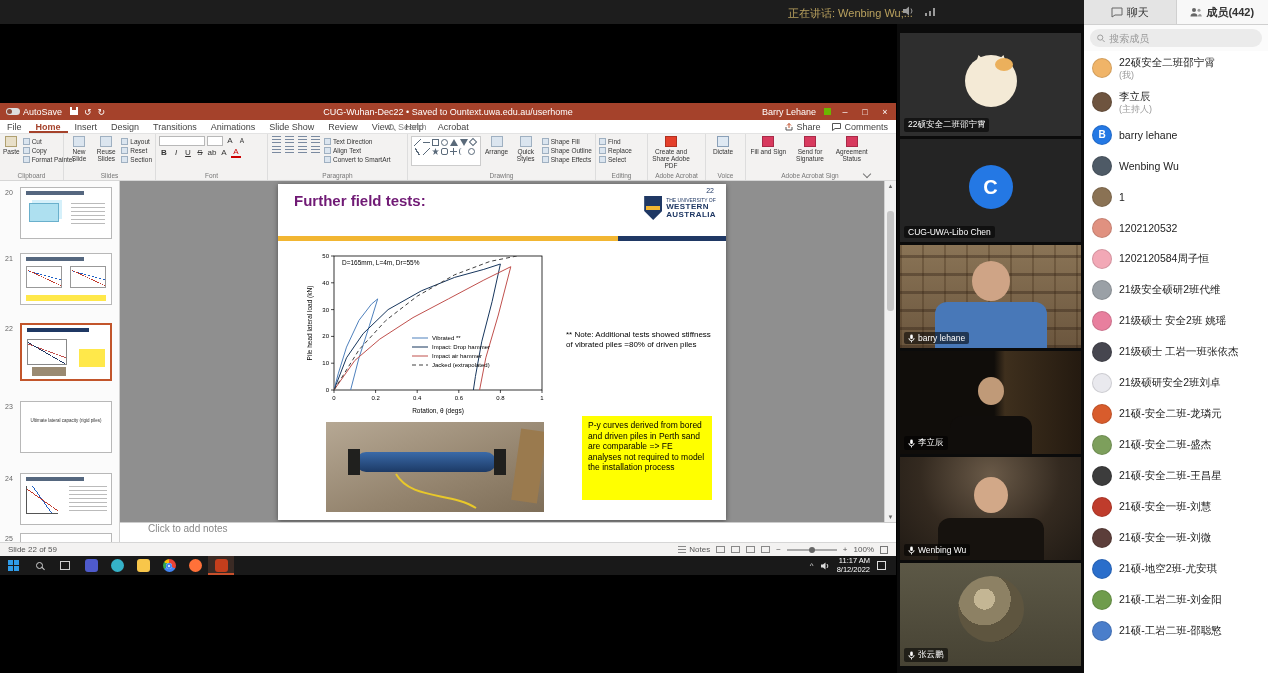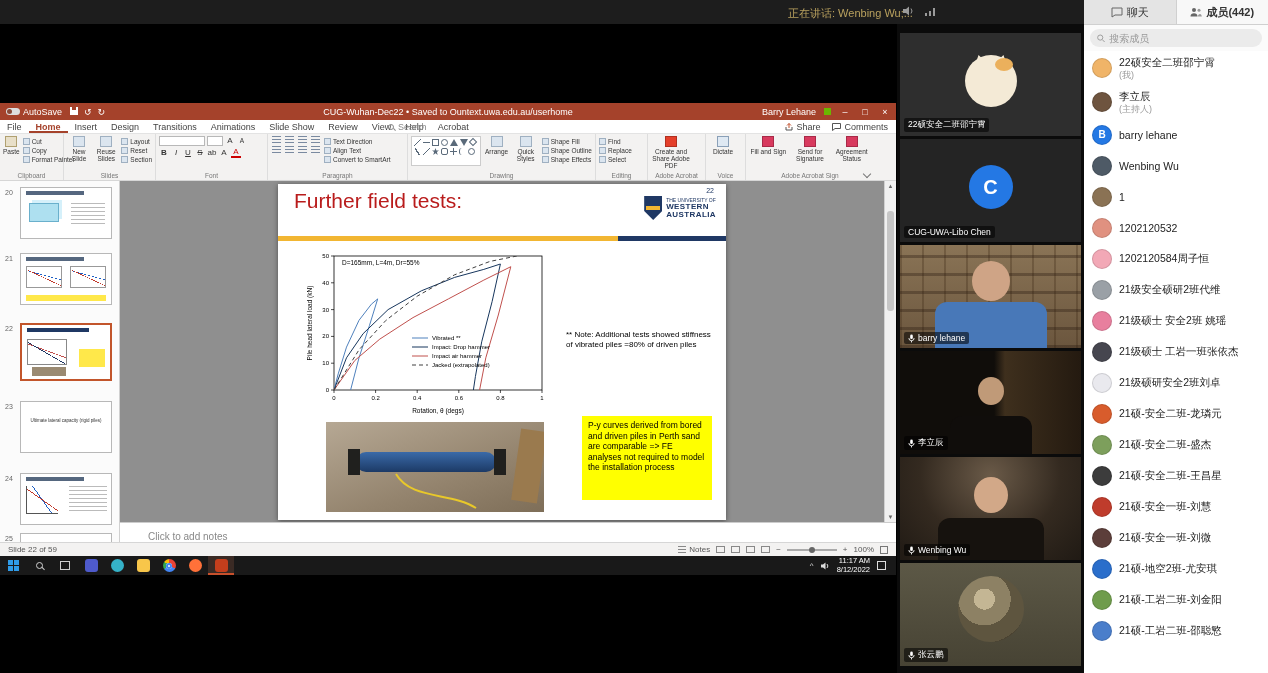--- a/index.html
+++ b/index.html
@@ -92,34 +92,34 @@
 .tyel2{position:absolute;right:5px;top:24px;width:26px;height:18px;background:#ffe84a}
 .tphoto{position:absolute;left:10px;bottom:3px;width:34px;height:9px;background:#9a8a72}
 .tcap{margin:16px 5px 0;font-size:4.5px;color:#333;text-align:center;line-height:6px}
 .tdiag{position:absolute;left:5px;top:12px;width:32px;height:28px;border-left:1px solid #555;border-bottom:1px solid #555;background:linear-gradient(35deg,transparent 48%,#c0392b 48% 50%,transparent 50%),linear-gradient(55deg,transparent 48%,#1f5fc4 48% 50%,transparent 50%)}
 
 .slidezone{position:absolute;top:78px;left:120px;width:764px;height:341px;background:#8f8f8f}
 .scroll{position:absolute;top:78px;right:0;width:12px;height:341px;background:#f0f0f0;border-left:1px solid #d0d0d0}
 .sarr{font-size:6px;color:#666;display:block;text-align:center;height:10px;line-height:10px;width:100%}
 .sarr.dn{position:absolute;bottom:0}
 .sthumb{position:absolute;left:2px;right:2px;top:30px;height:100px;background:#c6c6c6;border-radius:3px}
-.notespane{position:absolute;top:419px;left:120px;width:776px;height:20px;background:#fff;border-top:1px solid #ccc;font-size:10px;color:#888;display:flex;align-items:flex-end;padding-left:28px}
+.notespane{position:absolute;top:419px;left:120px;width:776px;height:20px;background:#fff;border-top:1px solid #ccc;font-size:10px;color:#888;display:flex;align-items:flex-start;padding-left:28px}
 .status{position:absolute;top:439px;left:0;width:100%;height:14px;background:#f3f2f1;border-top:1px solid #d6d6d6;font-size:8px;color:#555;display:flex;align-items:center;padding:0 8px}
 .st-right{margin-left:auto;display:flex;align-items:center;gap:6px}
 .vico{width:9px;height:7px;border:1px solid #888;display:inline-block}
 .nico{width:8px;height:7px;background:repeating-linear-gradient(#888 0 1px,transparent 1px 3px);display:inline-block}
 .st-notes{display:flex;gap:3px;align-items:center}
 .ztrack{width:50px;height:2px;background:#aaa;position:relative;display:inline-block}
 .zthumb{position:absolute;left:44%;top:-2px;width:6px;height:6px;border-radius:50%;background:#666}
 .fitico{width:8px;height:8px;border:1px solid #777;display:inline-block}
 
 
 .slide{position:absolute;left:158px;top:3px;width:448px;height:336px;background:#fff;box-shadow:0 1px 5px rgba(0,0,0,.45)}
 .s-num{position:absolute;right:12px;top:3px;font-size:7px;color:#1f3864}
-.s-title{position:absolute;left:16px;top:8px;font-size:21px;font-weight:normal;color:#b91c1c;line-height:18px}
+.s-title{position:absolute;left:16px;top:8px;font-size:15px;font-weight:bold;color:#701a75;line-height:18px}
 .s-rule-gold{position:absolute;left:0;top:52px;width:340px;height:5px;background:#f2b632}
 .s-rule-navy{position:absolute;left:340px;top:52px;width:108px;height:5px;background:#1f3864}
 .uwa{position:absolute;right:10px;top:12px;display:flex;gap:4px;align-items:center}
 .crest{width:18px;height:24px;background:#1f3864;clip-path:polygon(0 0,100% 0,100% 62%,50% 100%,0 62%);position:relative}
 .crest i{position:absolute;left:2px;right:2px;top:10px;height:4px;background:#f2b632}
 .uwa-text{font-size:5px;color:#1f3864;line-height:6px}
 .uwa-text .big{font-size:8px;font-weight:bold;letter-spacing:.4px;line-height:8px}
 .chart{position:absolute;left:26px;top:60px;width:244px;height:172px;background:#fff}
 .s-note{position:absolute;left:288px;top:146px;width:152px;font-size:8px;color:#000;line-height:10px}
 .s-yellow{position:absolute;left:304px;top:232px;width:130px;height:84px;background:#ffff00;font-size:8.5px;line-height:10.5px;padding:4px 6px;color:#000}

